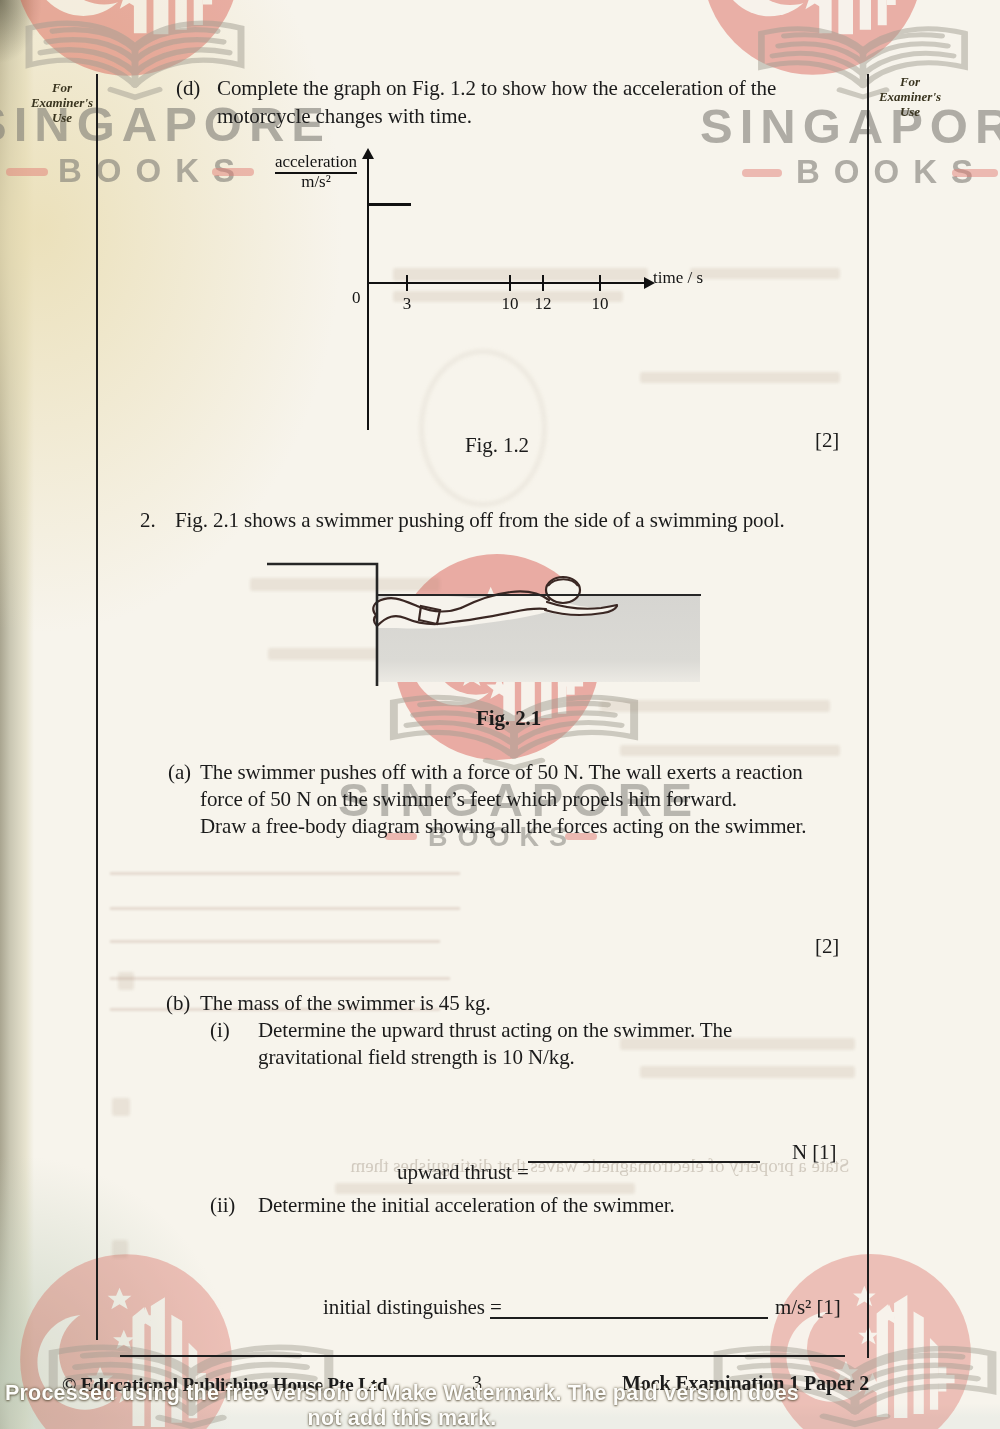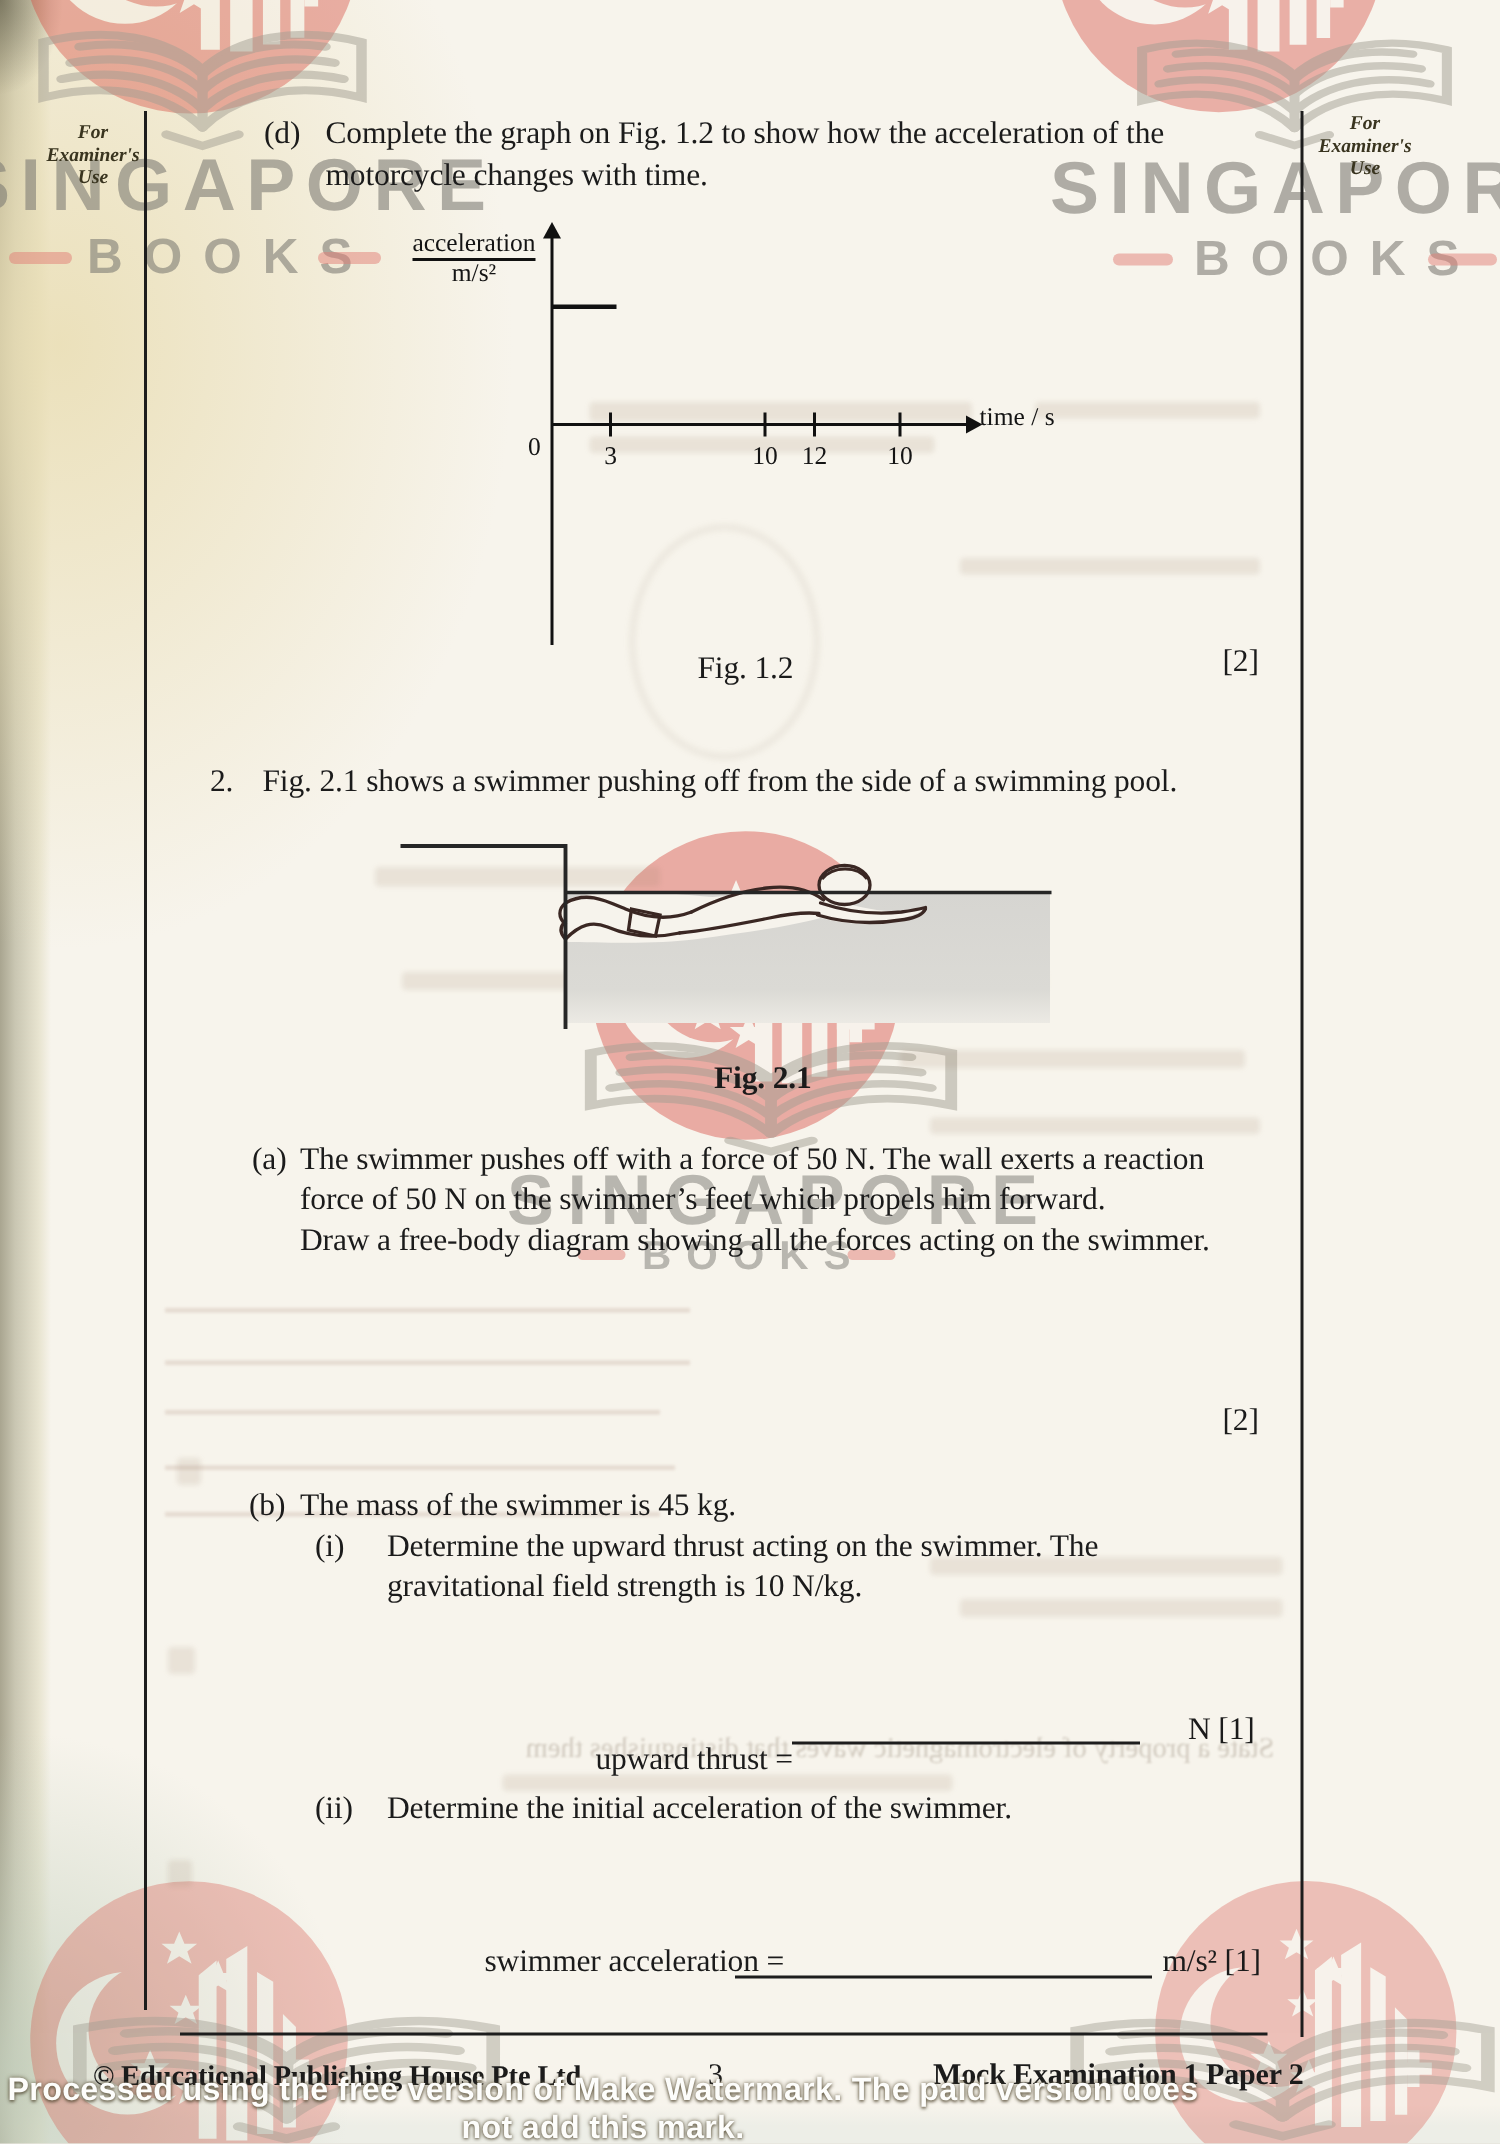--- a/index.html
+++ b/index.html
@@ -236,21 +236,21 @@
   <div class="txt" style="left:258px;top:1018px;">Determine the upward thrust acting on the swimmer. The</div>
   <div class="txt" style="left:258px;top:1045px;">gravitational field strength is 10 N/kg.</div>
 
   <div class="txt" style="left:397px;top:1140px;margin-top:20px;">upward thrust =</div>
   <div class="line" style="left:528px;top:1161px;width:232px;height:2px;"></div>
   <div class="txt" style="left:768px;top:1140px;margin-left:24px;">N [1]</div>
 
   <div class="txt" style="left:210px;top:1193px;">(ii)</div>
   <div class="txt" style="left:258px;top:1193px;">Determine the initial acceleration of the swimmer.</div>
 
-  <div class="txt" style="left:323px;top:1295px;">swimmer acceleration =</div>
+  <div class="txt" style="left:323px;top:1295px;">initial distinguishes =</div>
   <div class="line" style="left:490px;top:1317px;width:278px;height:2px;"></div>
   <div class="txt" style="left:775px;top:1295px;">m/s² [1]</div>
 
   <div class="line" style="left:120px;top:1355px;width:725px;height:2px;"></div>
   <div class="txt" style="left:62px;top:1374px;font-size:19px;font-weight:600;">© Educational Publishing House Pte Ltd</div>
   <div class="txt" style="left:472px;top:1372px;font-size:20px;">3</div>
   <div class="txt" style="left:622px;top:1372px;font-size:20px;font-weight:600;">Mock Examination 1 Paper 2</div>
 
   <div class="note">Processed using the free version of Make Watermark. The paid version does not add this mark.</div>
 

